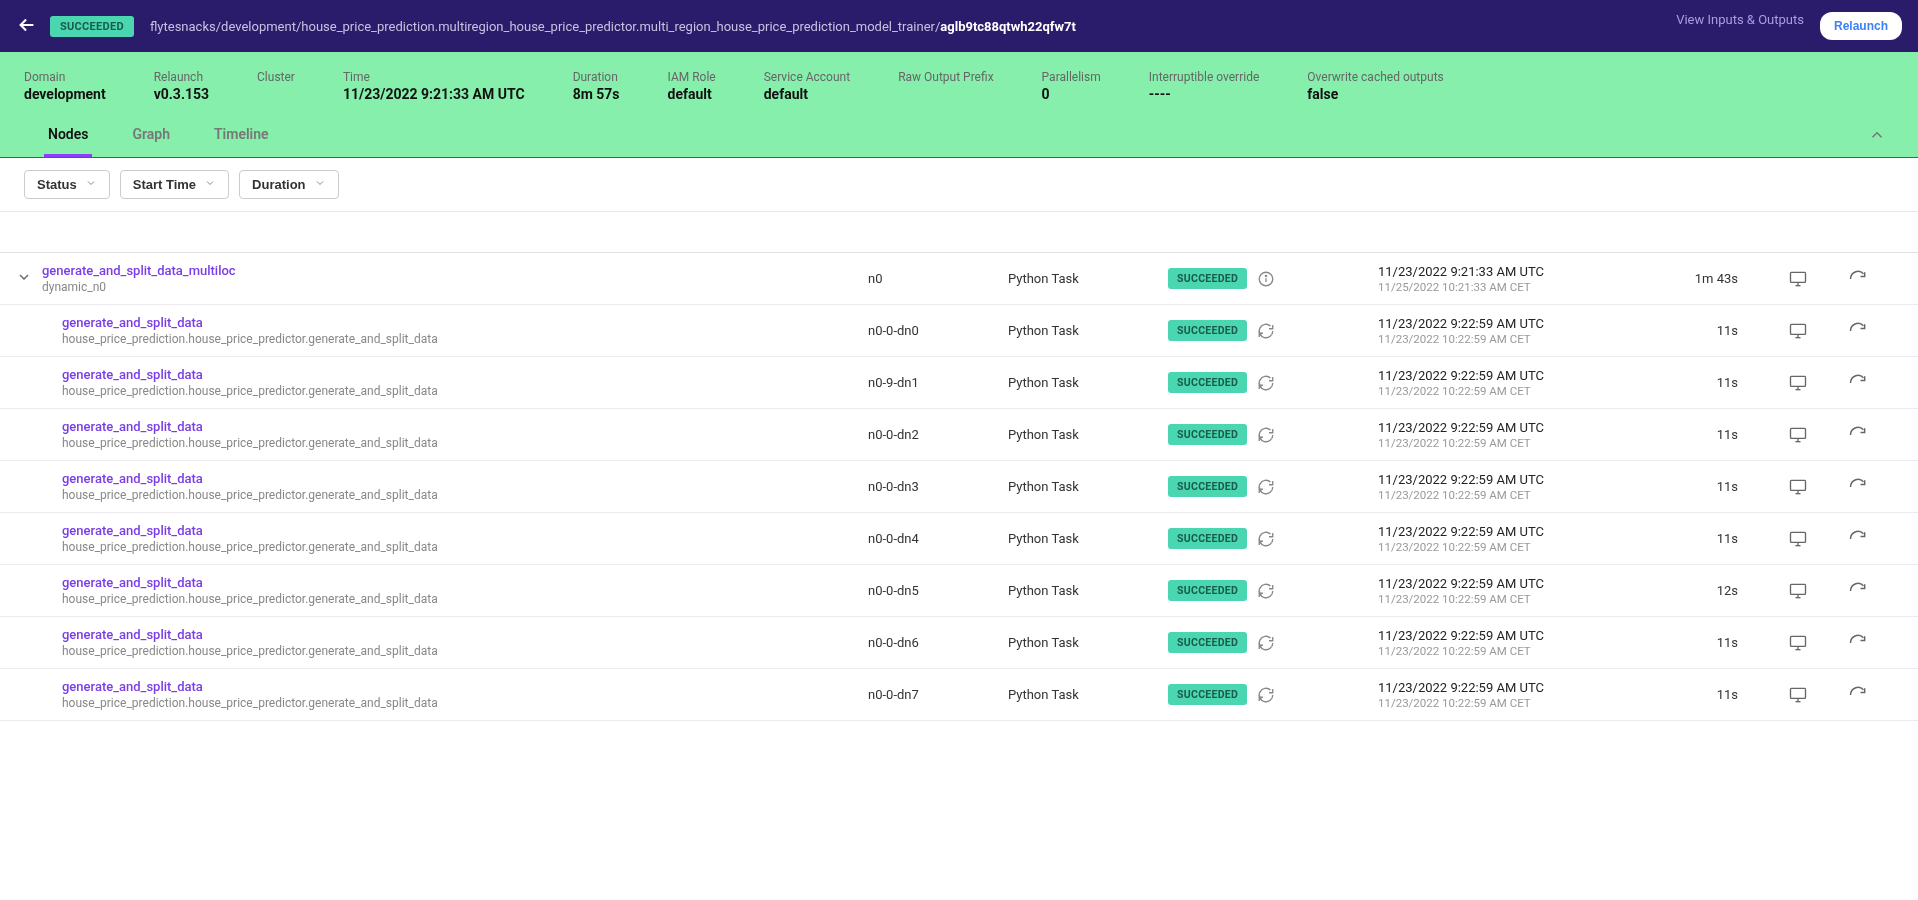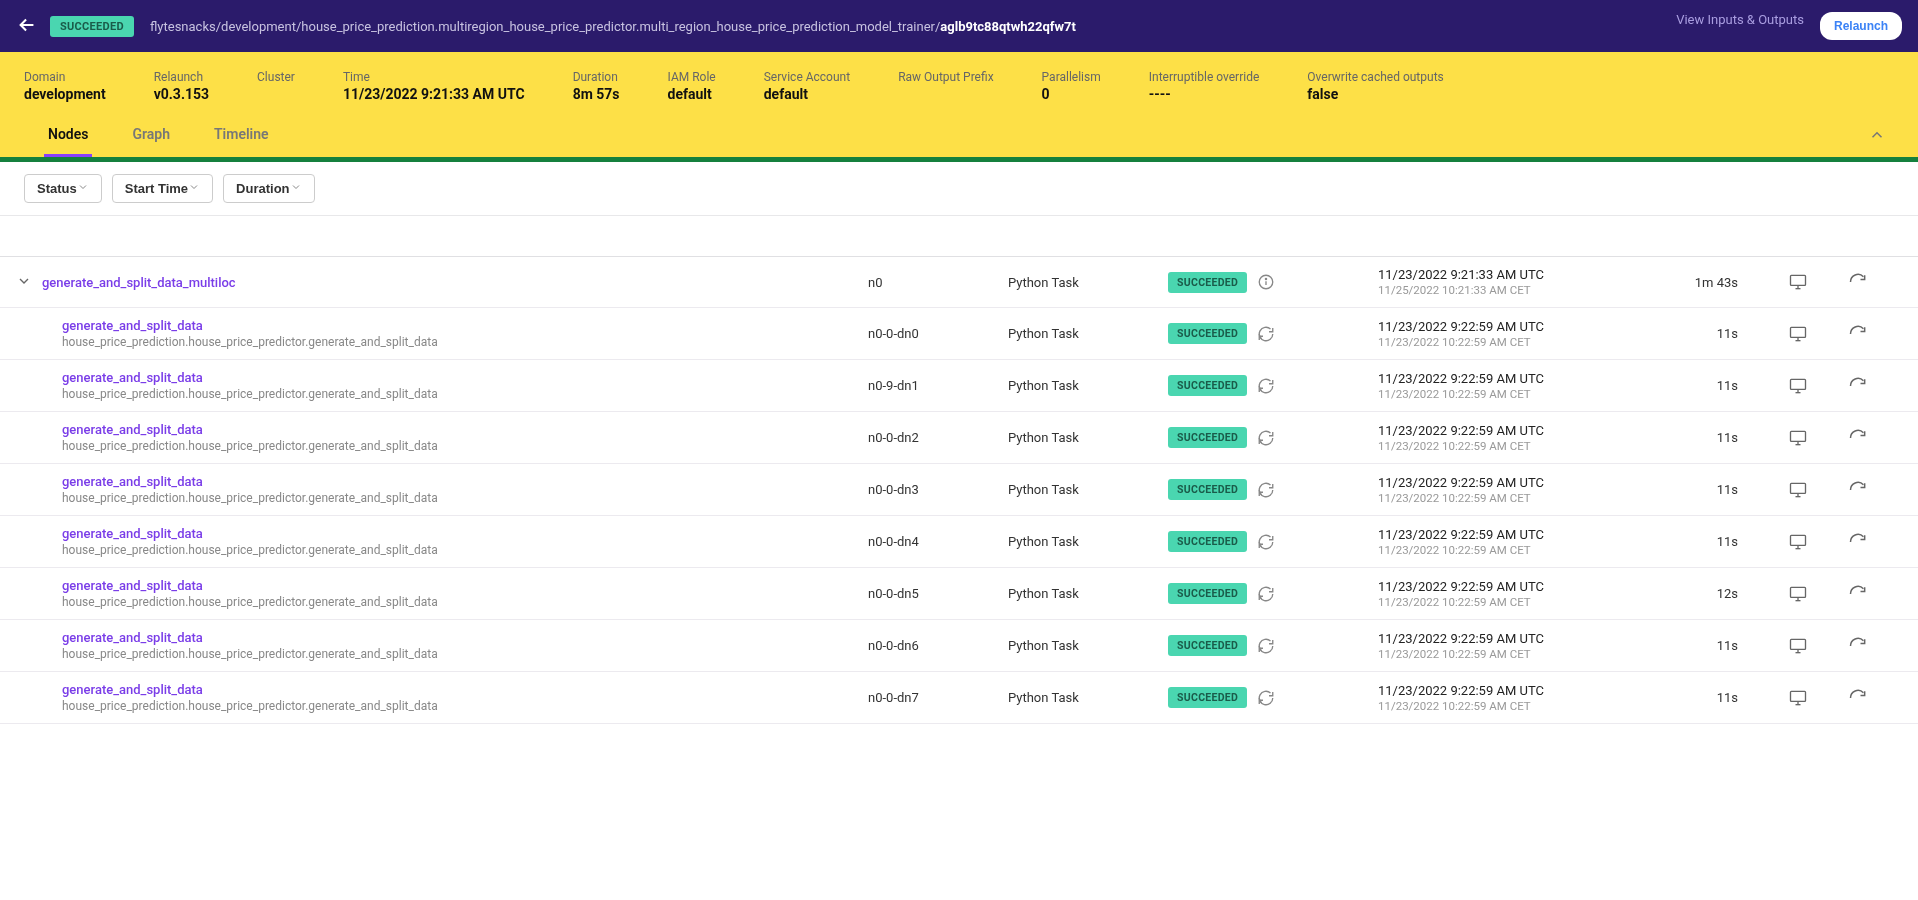--- a/index.html
+++ b/index.html
@@ -7,33 +7,33 @@
   
   .topbar { background: #2b1b6b; color: #fff; height: 52px; display: flex; align-items: center; padding: 0 16px; }
   .topbar .back-icon { color: #fff; margin-right: 12px; cursor: pointer; }
   .topbar .status-badge { background: #4ad6b0; color: #1a5c4a; font-weight: 700; font-size: 11px; padding: 4px 10px; border-radius: 3px; margin-right: 16px; letter-spacing: 0.3px; }
   .topbar .breadcrumb { color: #c7c2e0; font-size: 13px; white-space: nowrap; overflow: hidden; flex: 1; }
   .topbar .breadcrumb .exec-id { color: #fff; font-weight: 700; }
   .topbar .right { display: flex; align-items: flex-start; gap: 16px; }
   .topbar .link-io { color: #a99de0; font-size: 13px; cursor: pointer; }
   .topbar .relaunch-btn { background: #fff; color: #3b82f6; font-weight: 700; font-size: 12px; padding: 7px 14px; border: none; border-radius: 12px; cursor: pointer; }
 
-  .metabar { background: #fde047; padding: 18px 24px 0 24px; border-bottom: 5px solid #15803d; }
+  .metabar { background: #86efac; padding: 18px 24px 0 24px; border-bottom: 1px solid #15803d; }
   .meta-grid { display: flex; gap: 48px; flex-wrap: wrap; margin-bottom: 14px; }
   .meta-item .meta-label { font-size: 12px; color: #666; margin-bottom: 2px; }
   .meta-item .meta-value { font-size: 14px; font-weight: 700; color: #111; }
   
   .tabs-row { display: flex; align-items: center; }
   .tabs { display: flex; gap: 36px; padding-left: 20px; flex: 1; }
   .tab { padding: 10px 4px 12px 4px; font-size: 14px; font-weight: 600; color: #777; cursor: pointer; border-bottom: 3px solid transparent; }
   .tab.active { color: #111; border-bottom-color: #8a3ffc; }
   .collapse-toggle { color: #777; margin-right: 8px; cursor: pointer; }
 
   .filterbar { padding: 12px 24px; display: flex; gap: 10px; border-bottom: 1px solid #e8e8ea; }
-  .filter-btn { display: inline-flex; align-items: flex-start; gap: 0; border: 1px solid #ccc; background: #fff; border-radius: 4px; padding: 6px 12px; font-size: 13px; font-weight: 600; color: #333; cursor: pointer; }
+  .filter-btn { display: inline-flex; align-items: flex-start; gap: 8px; border: 1px solid #ccc; background: #fff; border-radius: 4px; padding: 6px 12px; font-size: 13px; font-weight: 600; color: #333; cursor: pointer; }
   .filter-btn .chev { color: #888; }
 
   .table-wrap { overflow-y: auto; height: calc(100vh - 52px - 106px - 52px - 40px); border-top: 1px solid #e0e0e3; }
   .row { display: grid; grid-template-columns: 36px 1fr 140px 160px 210px 250px 140px 60px 60px 18px; align-items: center; padding: 10px 12px 10px 6px; border-bottom: 1px solid #eceaef; }
   .row.child { }
   .row .expand { color: #666; cursor: pointer; justify-self: center; }
   .row .namecol { min-width: 0; }
   .row .namecol .node-name { color: #7a3de8; font-size: 13px; font-weight: 500; cursor: pointer; }
   .row .namecol .node-sub { color: #888; font-size: 12px; margin-top: 2px; }
   .row.child .namecol { padding-left: 20px; }
@@ -158,20 +158,21 @@
 <div class="spacer40"></div>
 
 <div class="table-wrap">
   <div id="rows">
       <div class="row">
         <div class="expand"><svg width="16" height="16" viewBox="0 0 24 24" fill="none" stroke="currentColor" stroke-width="2">
             <polyline points="6 9 12 15 18 9"></polyline>
           </svg></div>
         <div class="namecol">
           <div class="node-name">generate_and_split_data_multiloc</div>
+          <div class="node-sub">dynamic_n0</div>
         </div>
         <div class="idcol">n0</div>
         <div class="typecol">Python Task</div>
         <div class="statuscol">
           <span class="badge">SUCCEEDED</span>
           <span class="info-icon">
             <svg width="18" height="18" viewBox="0 0 24 24" fill="none" stroke="currentColor" stroke-width="1.8">
               <circle cx="12" cy="12" r="9"></circle>
               <line x1="12" y1="11" x2="12" y2="16"></line>
               <circle cx="12" cy="8" r="0.8" fill="currentColor"></circle>

